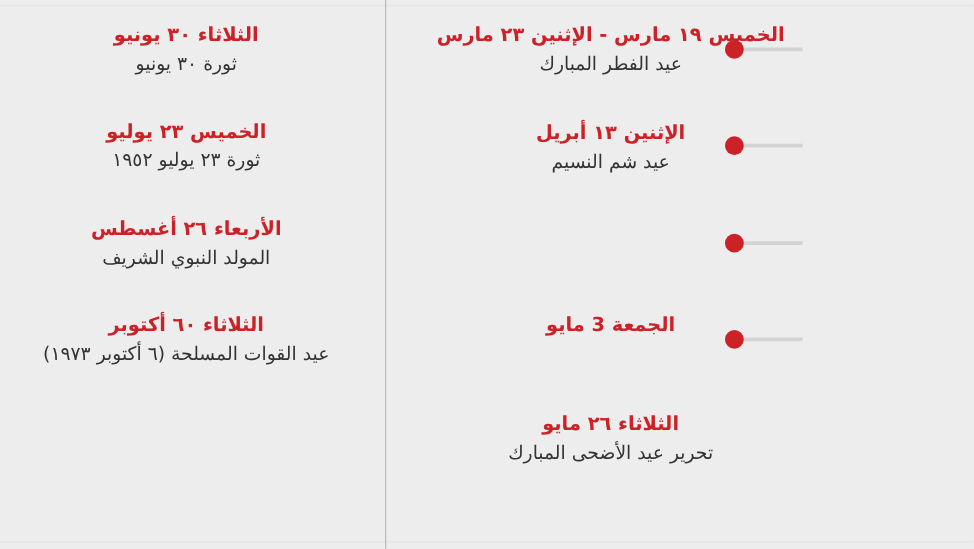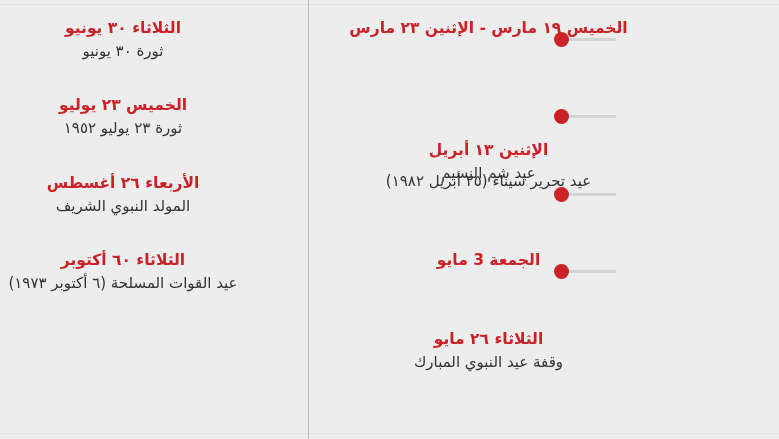--- a/index.html
+++ b/index.html
@@ -44,21 +44,21 @@
     height: 439px;
     background: #bdbdbd;
   }
 
   
   .column {
     position: absolute;
     top: 0;
     height: 439px;
   }
-  .column.left  { left: 0;   width: 308px; }
+  .column.left  { left: 0;   width: 308px; padding-left: 26px; }
   .column.right { left: 309px; width: 470px; }
 
   
   .event {
     position: absolute;
     height: 0;
   }
   .event .event-text {
     position: absolute;
     text-align: center;
@@ -146,39 +146,39 @@
           <span class="event-name">عيد القوات المسلحة (٦ أكتوبر ١٩٧٣)</span>
         </div>
         <div class="connector" style="top: -1px;"></div>
         <div class="dot" style="top: -7px;"></div>
       </div>
     </div>
   <div class="column right" id="col-right">
       <div class="event" style="top: 39px;">
         <div class="event-text" style="top: -23.5px;">
           <span class="event-date">الخميس ١٩ مارس - الإثنين ٢٣ مارس</span>
+          <span class="event-name">عيد الفطر المبارك</span>
         </div>
       </div>
       <div class="event" style="top: 117px;">
-        <div class="event-text" style="top: -23.5px; margin-top: 44px;">
+        <div class="event-text" style="top: -23.5px;">
           <span class="event-date">الإثنين ١٣ أبريل</span>
           <span class="event-name">عيد شم النسيم</span>
         </div>
       </div>
       <div class="event" style="top: 193px;">
         <div class="event-text" style="top: -23.5px;">
-          <span class="event-name">عيد تحرير سيناء (٢٥ أبريل ١٩٨٢)</span>
         </div>
       </div>
       <div class="event" style="top: 271px;">
         <div class="event-text" style="top: -23.5px;">
           <span class="event-date">الجمعة 3 مايو</span>
         </div>
       </div>
       <div class="event" style="top: 350px;">
         <div class="event-text" style="top: -23.5px; text-align: center;">
           <span class="event-date">الثلاثاء ٢٦ مايو</span>
-          <span class="event-name">وقفة عيد النبوي المبارك</span>
+          <span class="event-name">تحرير عيد الأضحى المبارك</span>
         </div>
       </div>
     </div>
 
 </div>
 
 </body></html>

